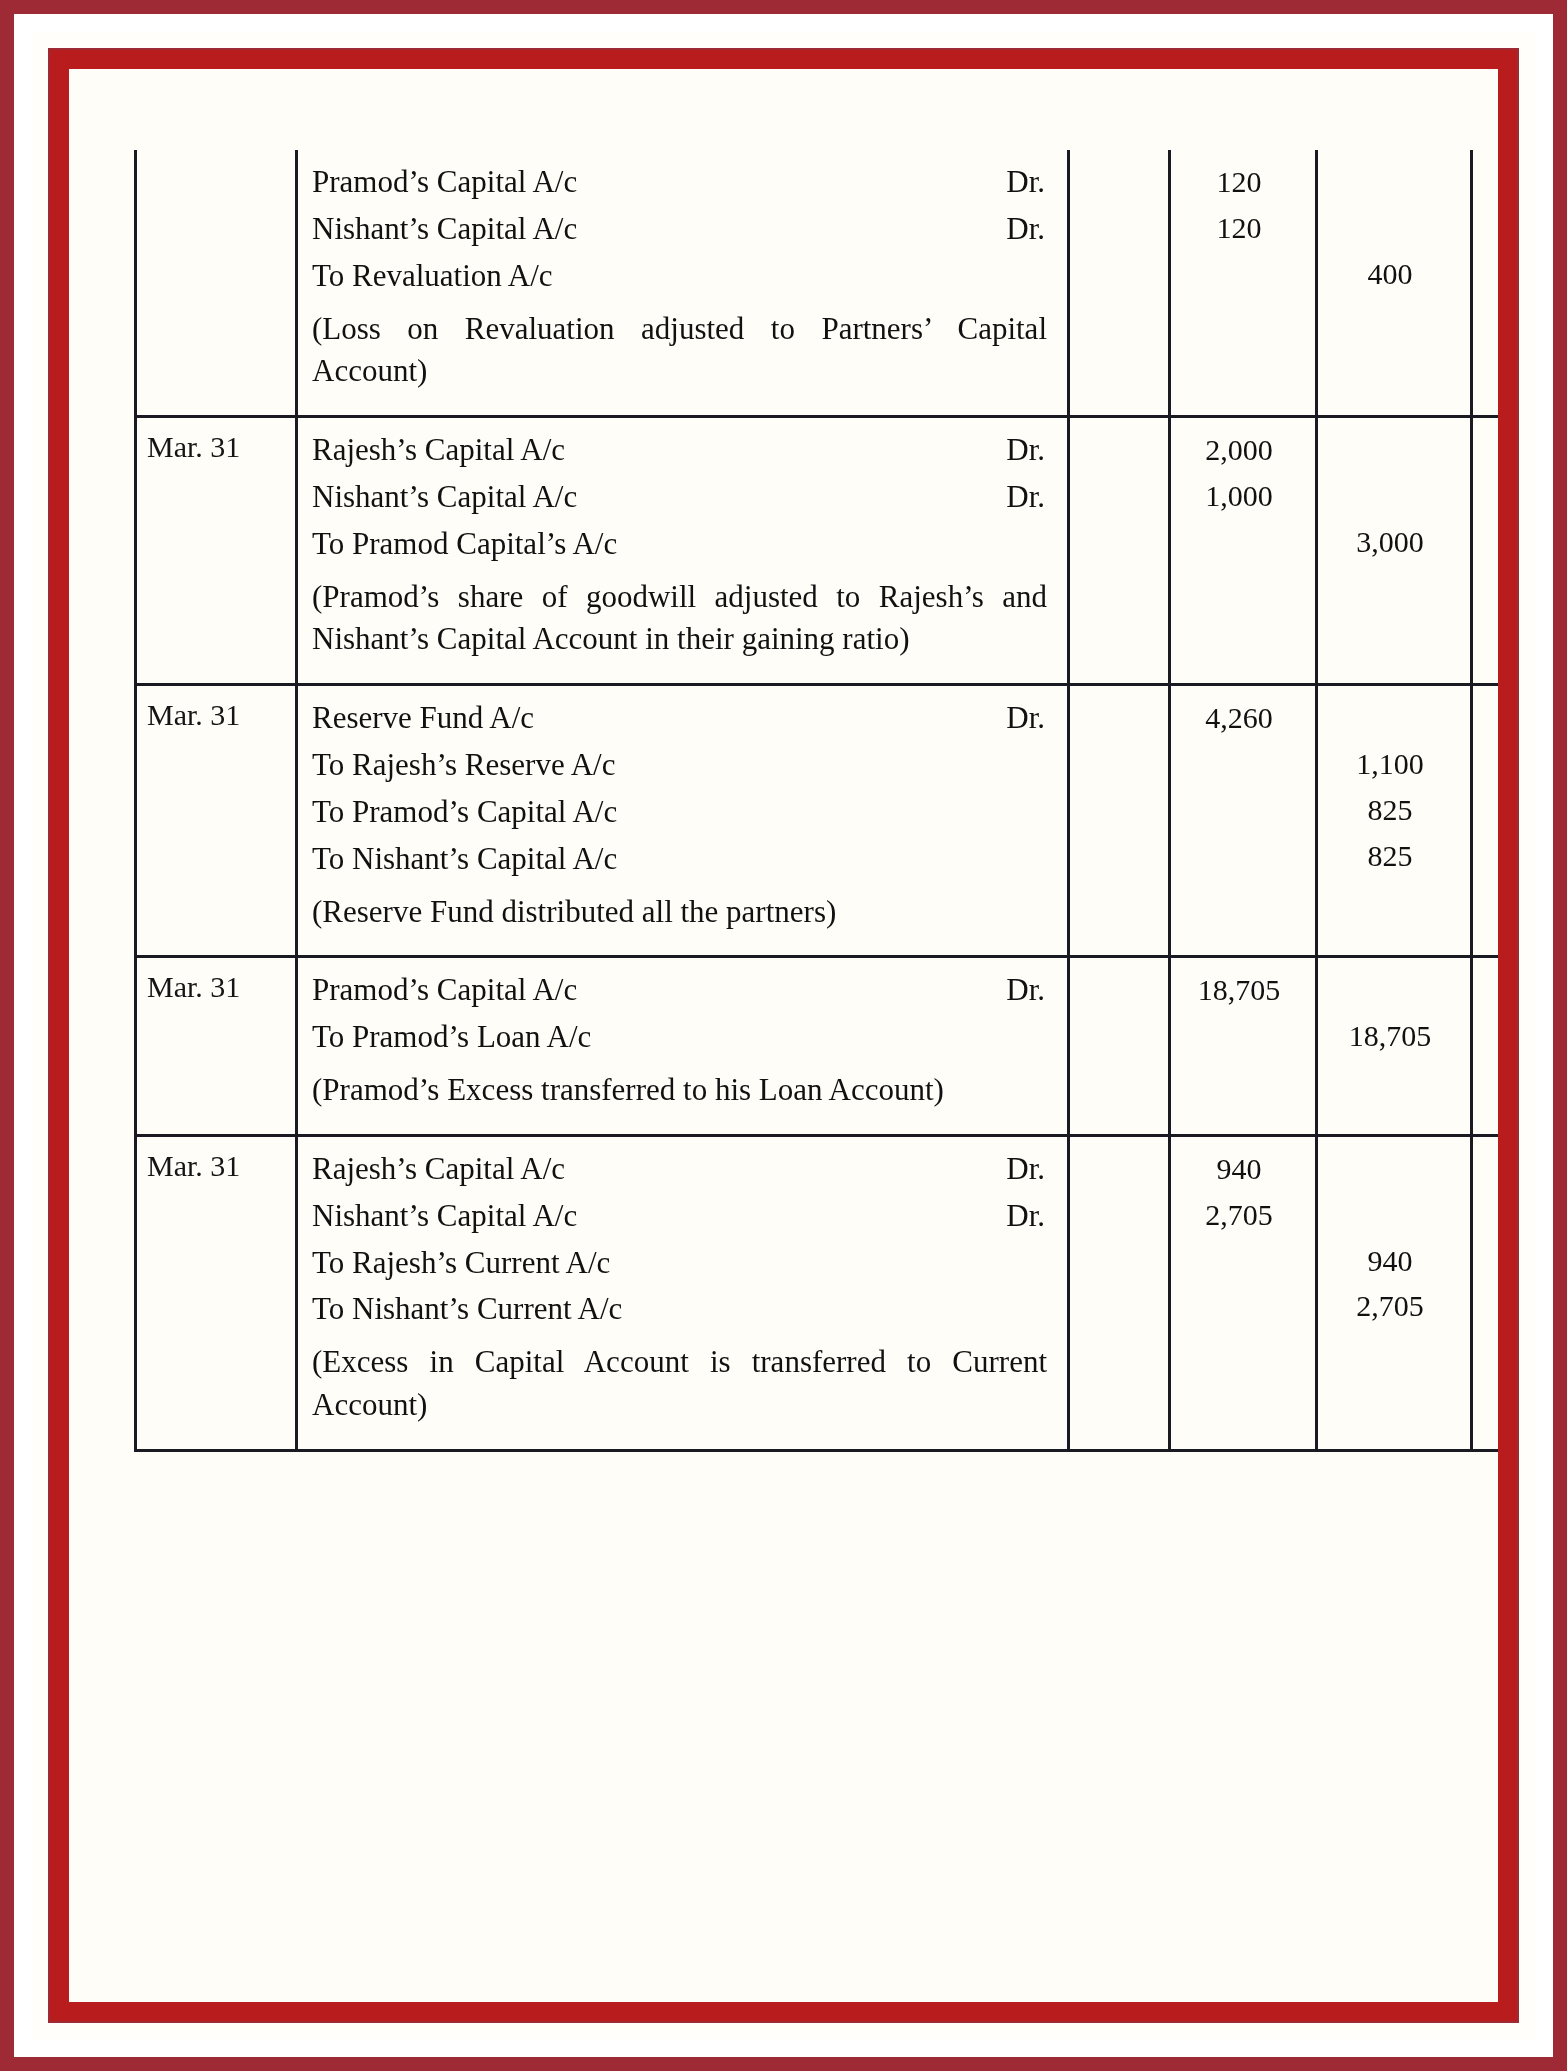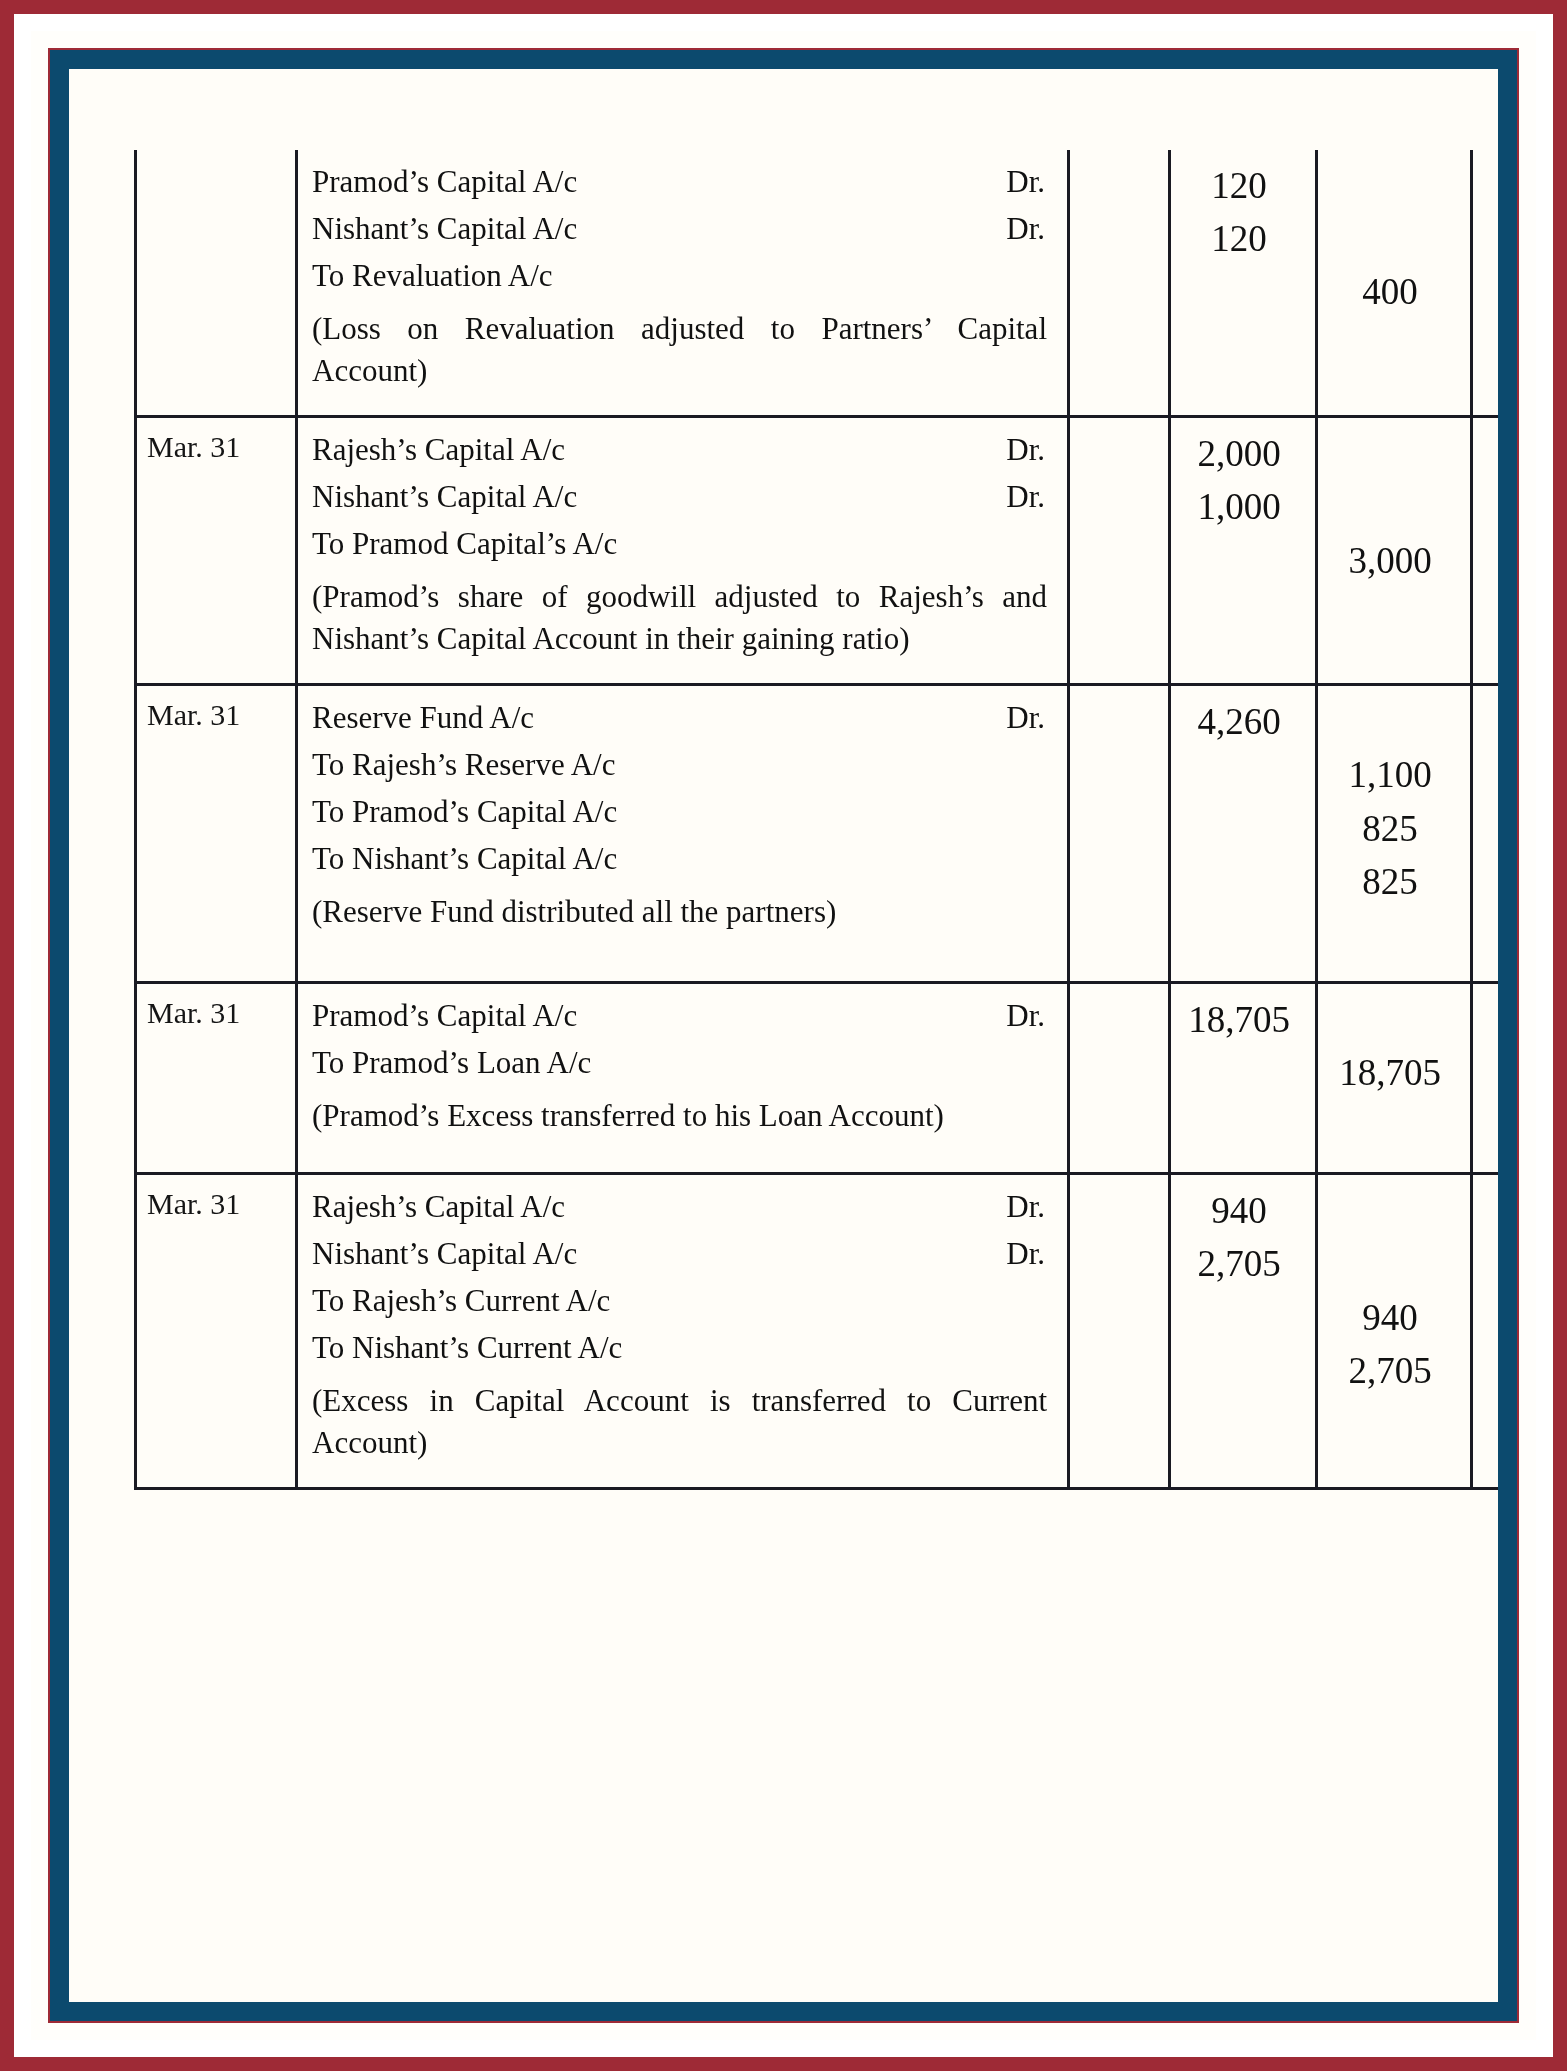--- a/index.html
+++ b/index.html
@@ -26,21 +26,21 @@
   #page-frame-inner {
     position: absolute;
     inset: 14px;
     border: 3px solid #ffffff;
     background: #fffefb;
   }
   #page-frame-inner2 {
     position: absolute;
     inset: 17px;
     border: 2px solid var(--frame, #9e2a36);
-    background: #0c4a6e;
+    background: #b91c1c;
   }
 
   
   #sheet {
     position: absolute;
     left: 19px;
     top: 19px;
     right: 19px;
     bottom: 19px;
     background: #fffdf8;
@@ -122,21 +122,21 @@
   .narr {
     font-size: 31px;
     line-height: 1.38;
     color: #111111;
     padding: 8px 6px 6px 0;
     text-align: justify;
     text-justify: inter-word;
   }
 
   .amt {
-    font-size: 37px;
+    font-size: 30px;
     line-height: 1.06;
     color: #111111;
     text-align: center;
     padding: 7px 8px 7px 0;
     min-height: 34px;
   }
   .amt.blank { color: transparent; }
 </style>
 </head>
 <body>

